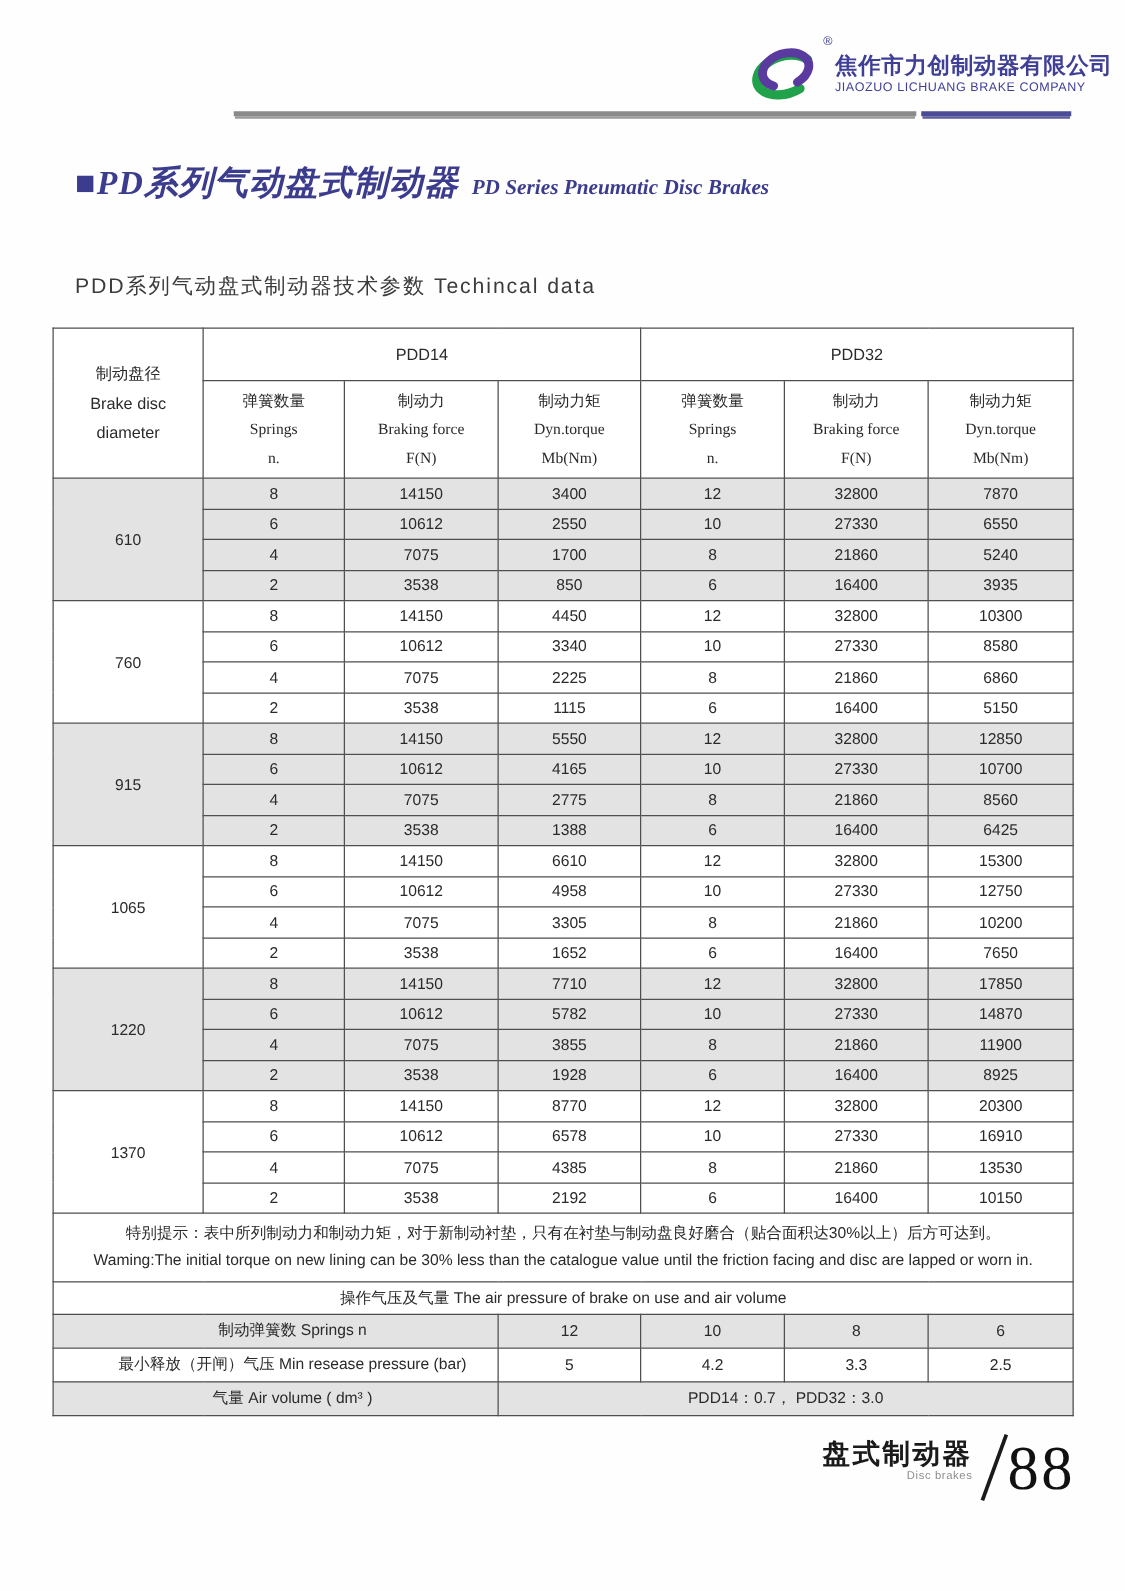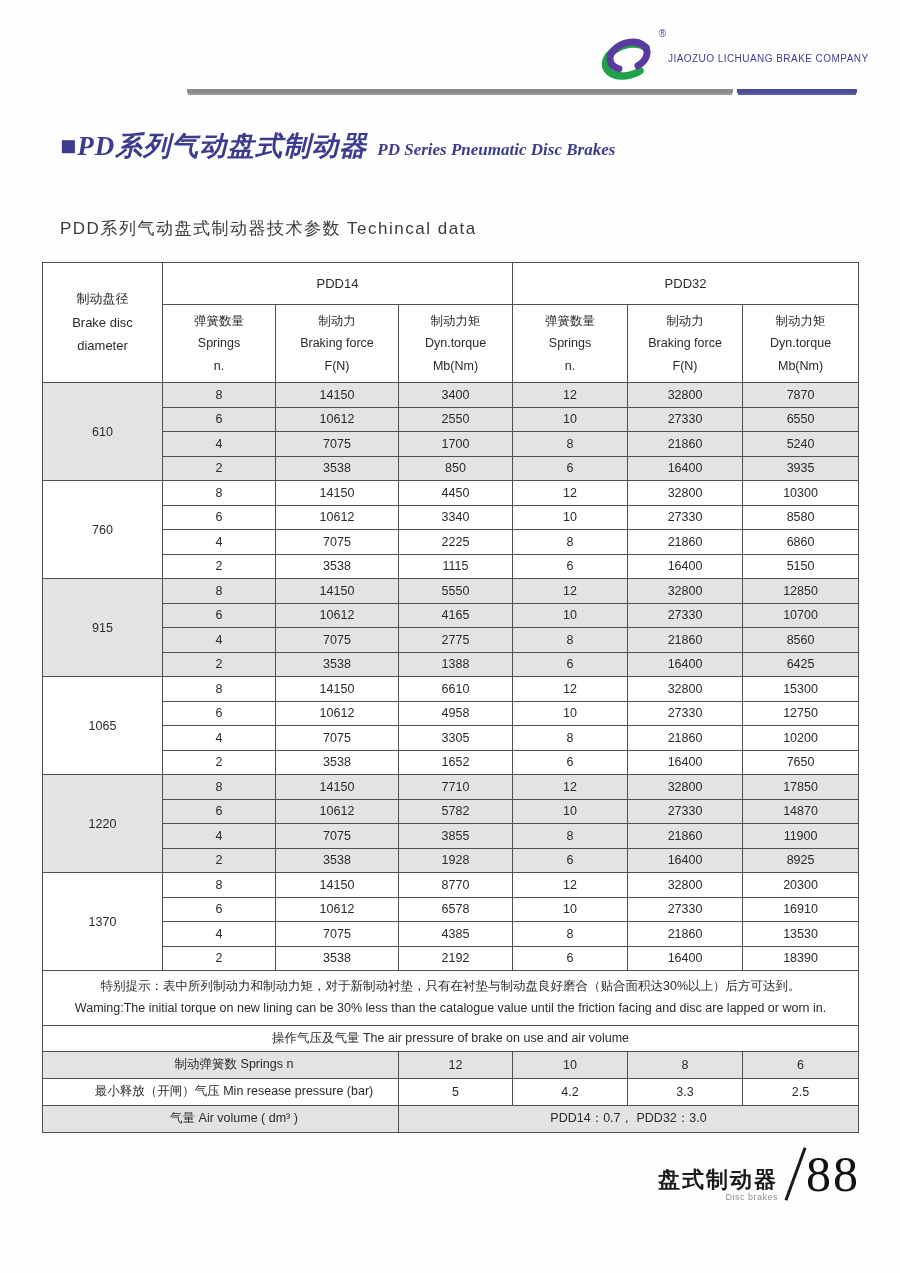--- a/index.html
+++ b/index.html
@@ -33,32 +33,32 @@
             font-size:17px; letter-spacing:1.5px; }
 
   
   table.spec { position:absolute; left:42px; top:262px; width:816px;
                border-collapse:collapse; table-layout:fixed; }
   table.spec th, table.spec td {
     border:1.5px solid #4f4f4f; text-align:center; vertical-align:middle;
     font-size:12.5px; color:#2a2a2a; font-weight:normal; background:#ffffff;
   }
   thead tr.models th { height:42px; font-size:13px; }
-  thead tr.subhead th { height:78px; }
+  thead tr.subhead th { height:78px;font-family:Liberation Serif, serif; }
   thead .tline { display:block; line-height:1.8; }
   tbody.gen td { height:24.5px; }
   tr.shaded td { background:#e3e3e3; }
   td.note-cell { text-align:left; padding:5px 9px; line-height:1.75; background:#e3e3e3; height:46px; }
   td.airsec-cell { text-align:left; padding:4px 22px; background:#ffffff; height:26px; }
   tr.prow td { height:27px; }
   td.plabel { text-align:left; padding-left:27px; }
   tr.pshaded td { background:#e3e3e3; }
 
   
-  .footer { position:absolute; right:40px; top:1146px; display:flex; align-items:flex-end; }
+  .footer { position:absolute; right:40px; top:1146px; display:flex; align-items:flex-start; }
   .footer-label { text-align:right; margin-top:2px; }
   .footer-cn { font-size:22px; font-weight:bold; color:#1a1a1a; letter-spacing:2px; }
   .footer-en { font-size:9px; color:#8d8d8d; margin-top:-3px; letter-spacing:0.5px; }
   .footer-slash { width:3px; height:56px; background:#1a1a1a; transform:rotate(20deg);
                   margin:0 9px 0 16px; }
   .footer-num { font-family:"Liberation Serif", serif; font-size:50px; color:#111;
                 line-height:56px; letter-spacing:2px; }
 </style>
 </head>
 <body>
@@ -71,20 +71,21 @@
         <g transform="rotate(-18 34 32)">
           <path d="M 55 26 A 23 15 0 1 0 42 46" fill="none" stroke="#1fa24a" stroke-width="7.5" stroke-linecap="round"></path>
         </g>
         <g transform="rotate(-18 38 26)">
           <path d="M 21 36 A 19 13 0 1 1 40 39" fill="none" stroke="#5a3a9e" stroke-width="7" stroke-linecap="round"></path>
         </g>
       </svg>
       <span class="reg-mark">®</span>
     </div>
     <div class="company">
+      <div class="company-cn">焦作市力创制动器有限公司</div>
       <div class="company-en">JIAOZUO LICHUANG BRAKE COMPANY</div>
     </div>
   </div>
   <div class="rule-gray"></div>
   <div class="rule-purple"></div>
 
   <div class="title1">
     <span class="cn">■PD系列气动盘式制动器</span>
     <span class="en">PD Series Pneumatic Disc Brakes</span>
   </div>
@@ -333,21 +334,21 @@
           <td>8</td>
           <td>21860</td>
           <td>13530</td>
         </tr>
         <tr>
           <td>2</td>
           <td>3538</td>
           <td>2192</td>
           <td>6</td>
           <td>16400</td>
-          <td>18390</td>
+          <td>10150</td>
         </tr>
       </tbody>
     <tbody>
       <tr>
         <td colspan="7" class="note-cell">
           <span style="display:block">特别提示：表中所列制动力和制动力矩，对于新制动衬垫，只有在衬垫与制动盘良好磨合（贴合面积达30%以上）后方可达到。</span>
           <span style="display:block">Waming:The initial torque on new lining can be 30% less than the catalogue value until the friction facing and disc are lapped or worn in.</span>
         </td>
       </tr>
       <tr>

